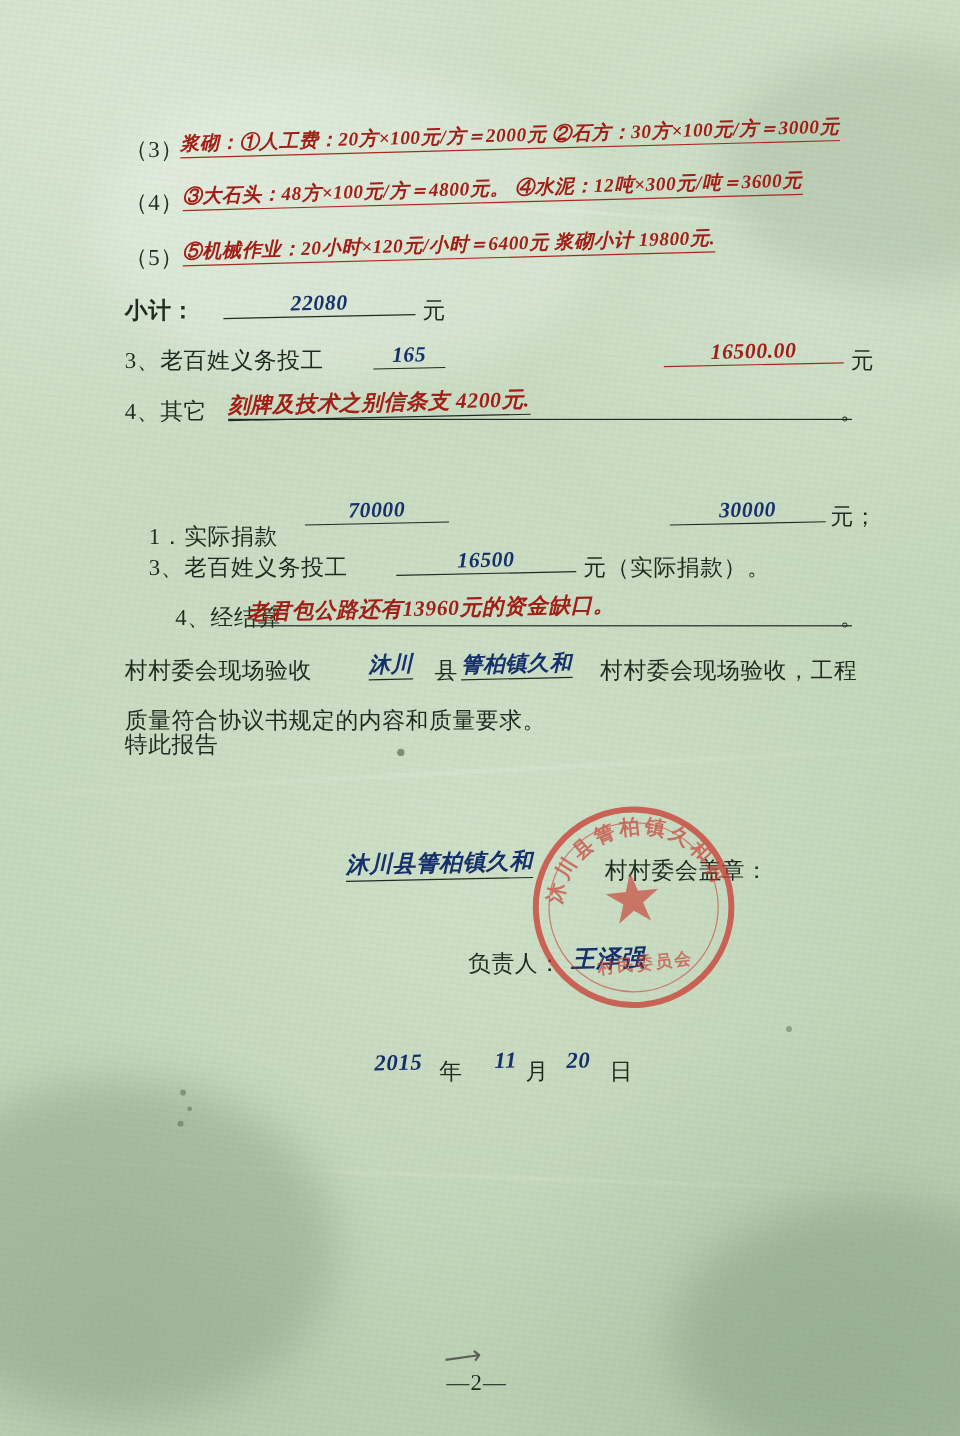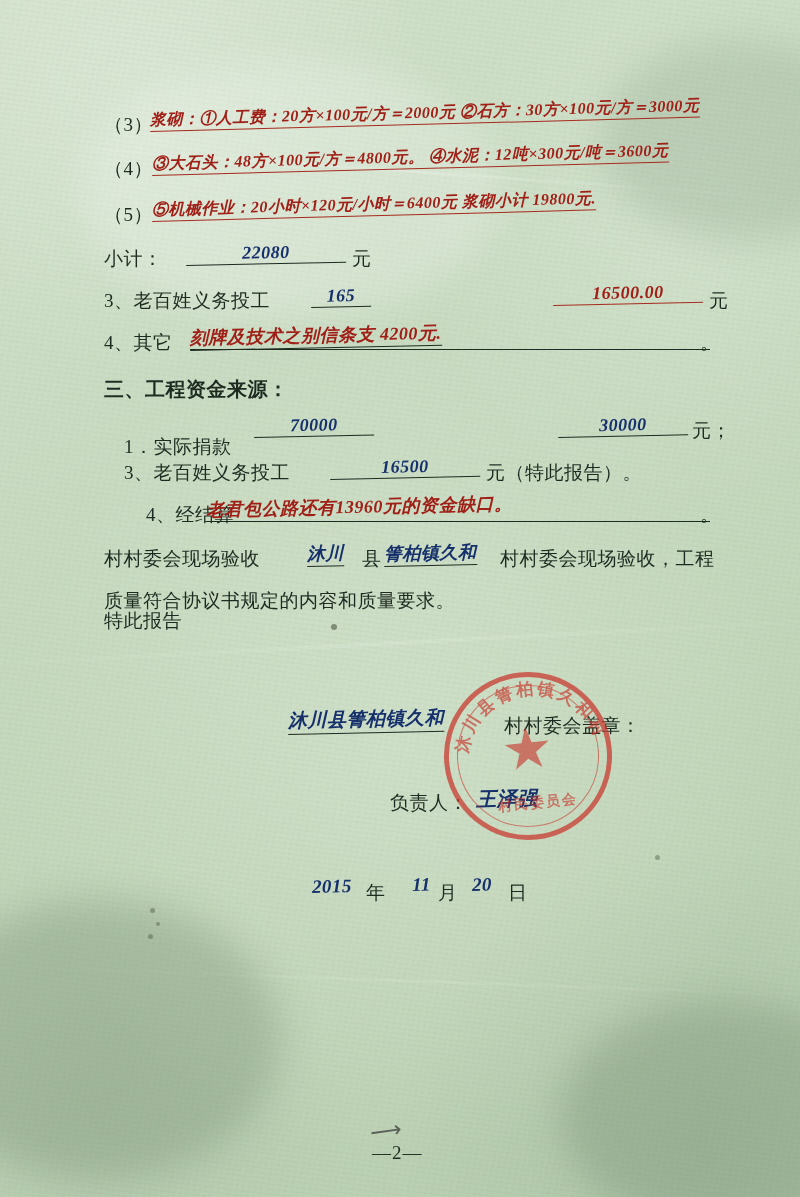--- a/index.html
+++ b/index.html
@@ -198,44 +198,43 @@
 
     <div class="line printed" style="left:104px; top:112px;">（3）</div>
     <div class="line hand-red ul-red" style="left:150px; top:110px; font-size:16px;">浆砌：①人工费：20方×100元/方＝2000元  ②石方：30方×100元/方＝3000元</div>
 
     <div class="line printed" style="left:104px; top:156px;">（4）</div>
     <div class="line hand-red ul-red" style="left:152px; top:154px; font-size:16px;">③大石头：48方×100元/方＝4800元。  ④水泥：12吨×300元/吨＝3600元</div>
 
     <div class="line printed" style="left:104px; top:202px;">（5）</div>
     <div class="line hand-red ul-red" style="left:152px; top:200px; font-size:16px;">⑤机械作业：20小时×120元/小时＝6400元    浆砌小计 19800元.</div>
 
-    <div class="line printed" style="left:104px; top:246px;">小计：</div>
+    <div class="line printed" style="left:104px; top:246px;font-weight:bold;">小计：</div>
     <div class="line hand hand-blue ul" style="left:186px; top:244px; width:160px; text-align:center; font-size:18px;">22080</div>
     <div class="line printed" style="left:352px; top:246px;">元</div>
 
     <div class="line printed" style="left:104px; top:288px;">3、老百姓义务投工</div>
     <div class="line hand hand-blue ul" style="left:311px; top:286px; width:60px; text-align:center; font-size:18px;">165</div>
     <div class="line hand hand-blue ul-red" style="left:553px; top:284px; width:150px; text-align:center; font-size:18px; color:#a02018;">16500.00</div>
     <div class="line printed" style="left:709px; top:288px;">元</div>
 
     <div class="line printed" style="left:104px; top:330px;text-align:center;">4、其它</div>
     <div class="line hand hand-blue ul" style="left:190px; top:326px; font-size:18px; color:#a02018;">刻牌及技术之别信条支 4200元.</div>
     <div class="line printed" style="left:700px; top:330px;">。</div>
     <div class="line" style="left:190px; top:349px; width:520px; border-bottom:1.6px solid #1d2b20;"></div>
 
-    <div class="line printed bold" style="left:104px; top:376px; font-size:20px;">三、工程资金来源：</div>
 
     <div class="line printed" style="left:124px; top:434px;">1．实际捐款</div>
     <div class="line hand hand-blue ul" style="left:254px; top:416px; width:120px; text-align:center; font-size:18px;">70000</div>
     <div class="line hand hand-blue ul" style="left:558px; top:416px; width:130px; text-align:center; font-size:18px;">30000</div>
     <div class="line printed" style="left:692px; top:418px;">元；</div>
 
     <div class="line printed" style="left:124px; top:460px;">3、老百姓义务投工</div>
     <div class="line hand hand-blue ul" style="left:330px; top:458px; width:150px; text-align:center; font-size:18px;">16500</div>
-    <div class="line printed" style="left:486px; top:460px;">元（特此报告）。</div>
+    <div class="line printed" style="left:486px; top:460px;">元（实际捐款）。</div>
 
     <div class="line printed" style="left:124px; top:502px;margin-left:22px;">4、经结算</div>
     <div class="line hand hand-blue" style="left:206px; top:498px; font-size:18px; color:#a02018;">老君包公路还有13960元的资金缺口。</div>
     <div class="line printed" style="left:700px; top:502px;">。</div>
     <div class="line" style="left:206px; top:521px; width:504px; border-bottom:1.6px solid #1d2b20;"></div>
 
     <div class="line printed" style="left:104px; top:546px;">村村委会现场验收</div>
     <div class="line hand hand-blue ul" style="left:307px; top:542px; font-size:18px;">沐川</div>
     <div class="line printed" style="left:362px; top:546px;">县</div>
     <div class="line hand hand-blue ul" style="left:384px; top:542px; font-size:18px;">箐柏镇久和</div>

